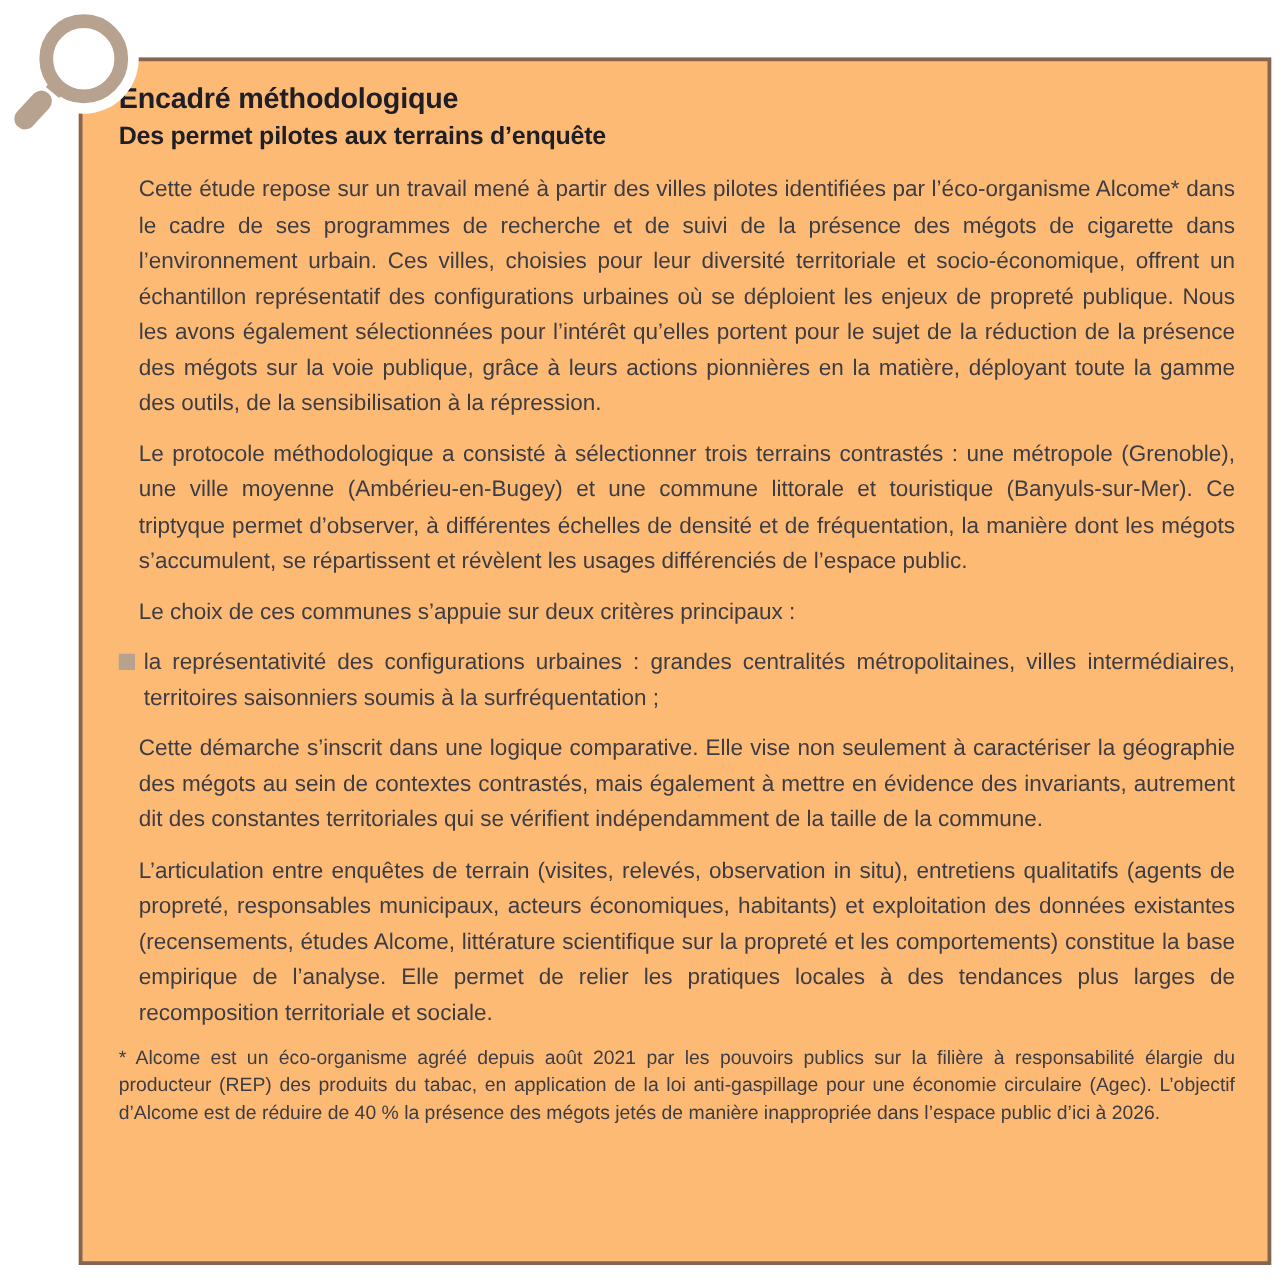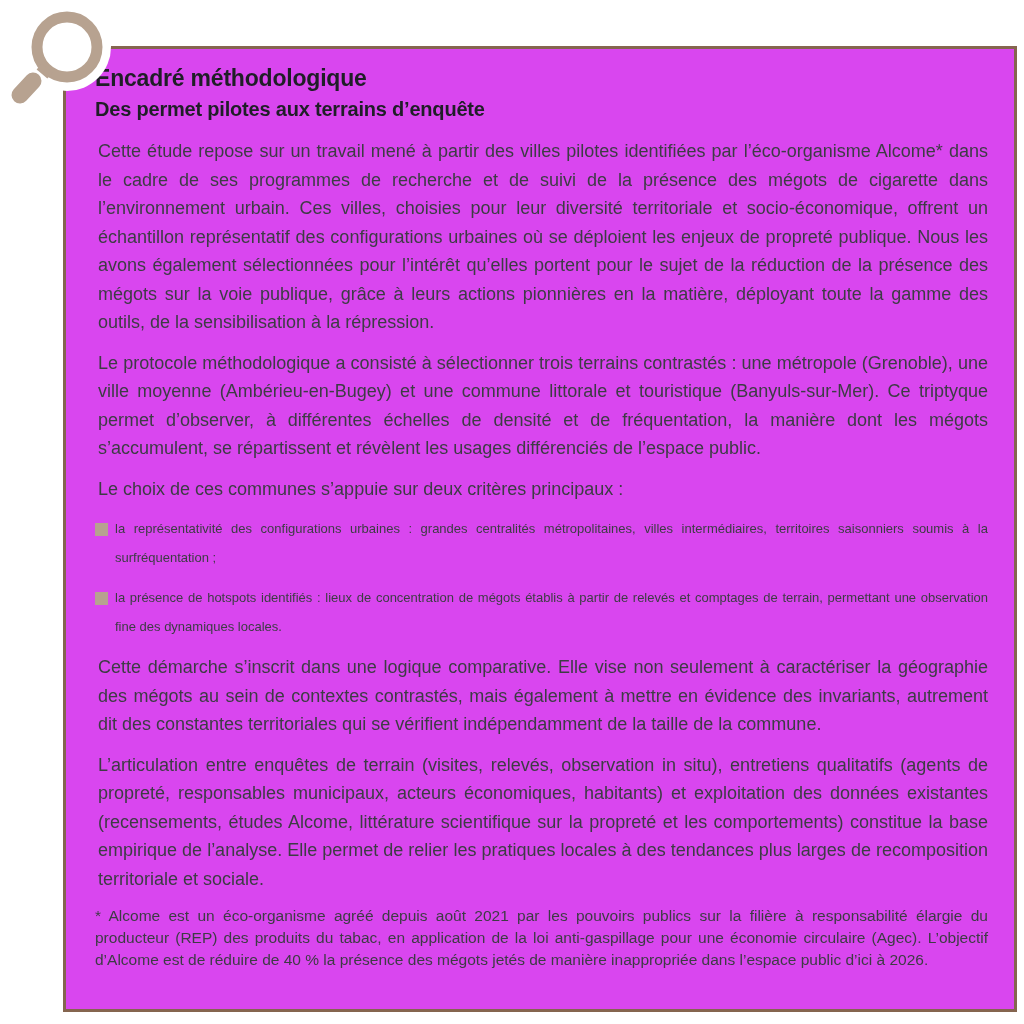--- a/index.html
+++ b/index.html
@@ -15,21 +15,21 @@
     font-family:"Liberation Sans",sans-serif;
     position:relative;
     overflow:hidden;
   }
   .method-box{
     position:absolute;
     left:63px;top:46px;
     width:954px;height:966px;
     border:3px solid var(--border-brown);
     box-sizing:border-box;
-    background:#d946ef;
+    background:#fdba74;
   }
   .box-content{
     padding:16px 26px 0 29px;
     box-sizing:border-box;
   }
   .title{
     font-size:23px;
     font-weight:700;
     color:var(--heading);
     letter-spacing:-0.2px;
@@ -40,26 +40,26 @@
     font-weight:700;
     color:var(--heading);
     letter-spacing:-0.2px;
     margin:0 0 16px 0;
   }
   .para{
     font-size:18px;
     line-height:28.5px;
     color:var(--body);
     text-align:justify;
-    margin:0 0 12px 3px;
+    margin:0 0 12px 16px;
   }
   .bullet-item{
     position:relative;
     padding-left:20px;
-    font-size:13px;
+    font-size:18px;
     line-height:28.5px;
     color:var(--body);
     text-align:justify;
     margin:0 0 12px 0;
   }
   .bullet-square{
     position:absolute;
     left:0;top:8px;
     width:13px;height:13px;
     background:var(--tan);
@@ -91,24 +91,20 @@
 
     <p class="para">Le protocole méthodologique a consisté à sélectionner trois terrains contrastés&nbsp;: une métropole (Grenoble), une ville moyenne (Ambérieu-en-Bugey) et une commune littorale et touristique (Banyuls-sur-Mer). Ce triptyque permet d’observer, à différentes échelles de densité et de fréquentation, la manière dont les mégots s’accumulent, se répartissent et révèlent les usages différenciés de l’espace public.</p>
 
     <p class="para">Le choix de ces communes s’appuie sur deux critères principaux&nbsp;:</p>
 
     <div class="bullet-item">
       <span class="bullet-square"></span>
       <span>la représentativité des configurations urbaines&nbsp;: grandes centralités métropolitaines, villes intermédiaires, territoires saisonniers soumis à la surfréquentation&nbsp;;</span>
     </div>
 
-    <div class="bullet-item">
-      <span class="bullet-square"></span>
-      <span>la présence de hotspots identifiés&nbsp;: lieux de concentration de mégots établis à partir de relevés et comptages de terrain, permettant une observation fine des dynamiques locales.</span>
-    </div>
 
     <p class="para">Cette démarche s’inscrit dans une logique comparative. Elle vise non seulement à caractériser la géographie des mégots au sein de contextes contrastés, mais également à mettre en évidence des invariants, autrement dit des constantes territoriales qui se vérifient indépendamment de la taille de la commune.</p>
 
     <p class="para"><span>L’articulation entre enquêtes de terrain (visites, relevés, observation </span><span class="italic">in situ</span><span>), entretiens qualitatifs (agents de propreté, responsables municipaux, acteurs économiques, habitants) et exploitation des données existantes (recensements, études Alcome, littérature scientifique sur la propreté et les comportements) constitue la base empirique de l’analyse. Elle permet de relier les pratiques locales à des tendances plus larges de recomposition territoriale et sociale.</span></p>
 
     <p class="footnote">* Alcome est un éco-organisme agréé depuis août 2021 par les pouvoirs publics sur la filière à responsabilité élargie du producteur (REP) des produits du tabac, en application de la loi anti-gaspillage pour une économie circulaire (Agec). L’objectif d’Alcome est de réduire de 40&nbsp;% la présence des mégots jetés de manière inappropriée dans l’espace public d’ici à 2026.</p>
   </div>
 </div>
 
 <svg class="magnifier" viewBox="0 0 130 130" aria-hidden="true">

